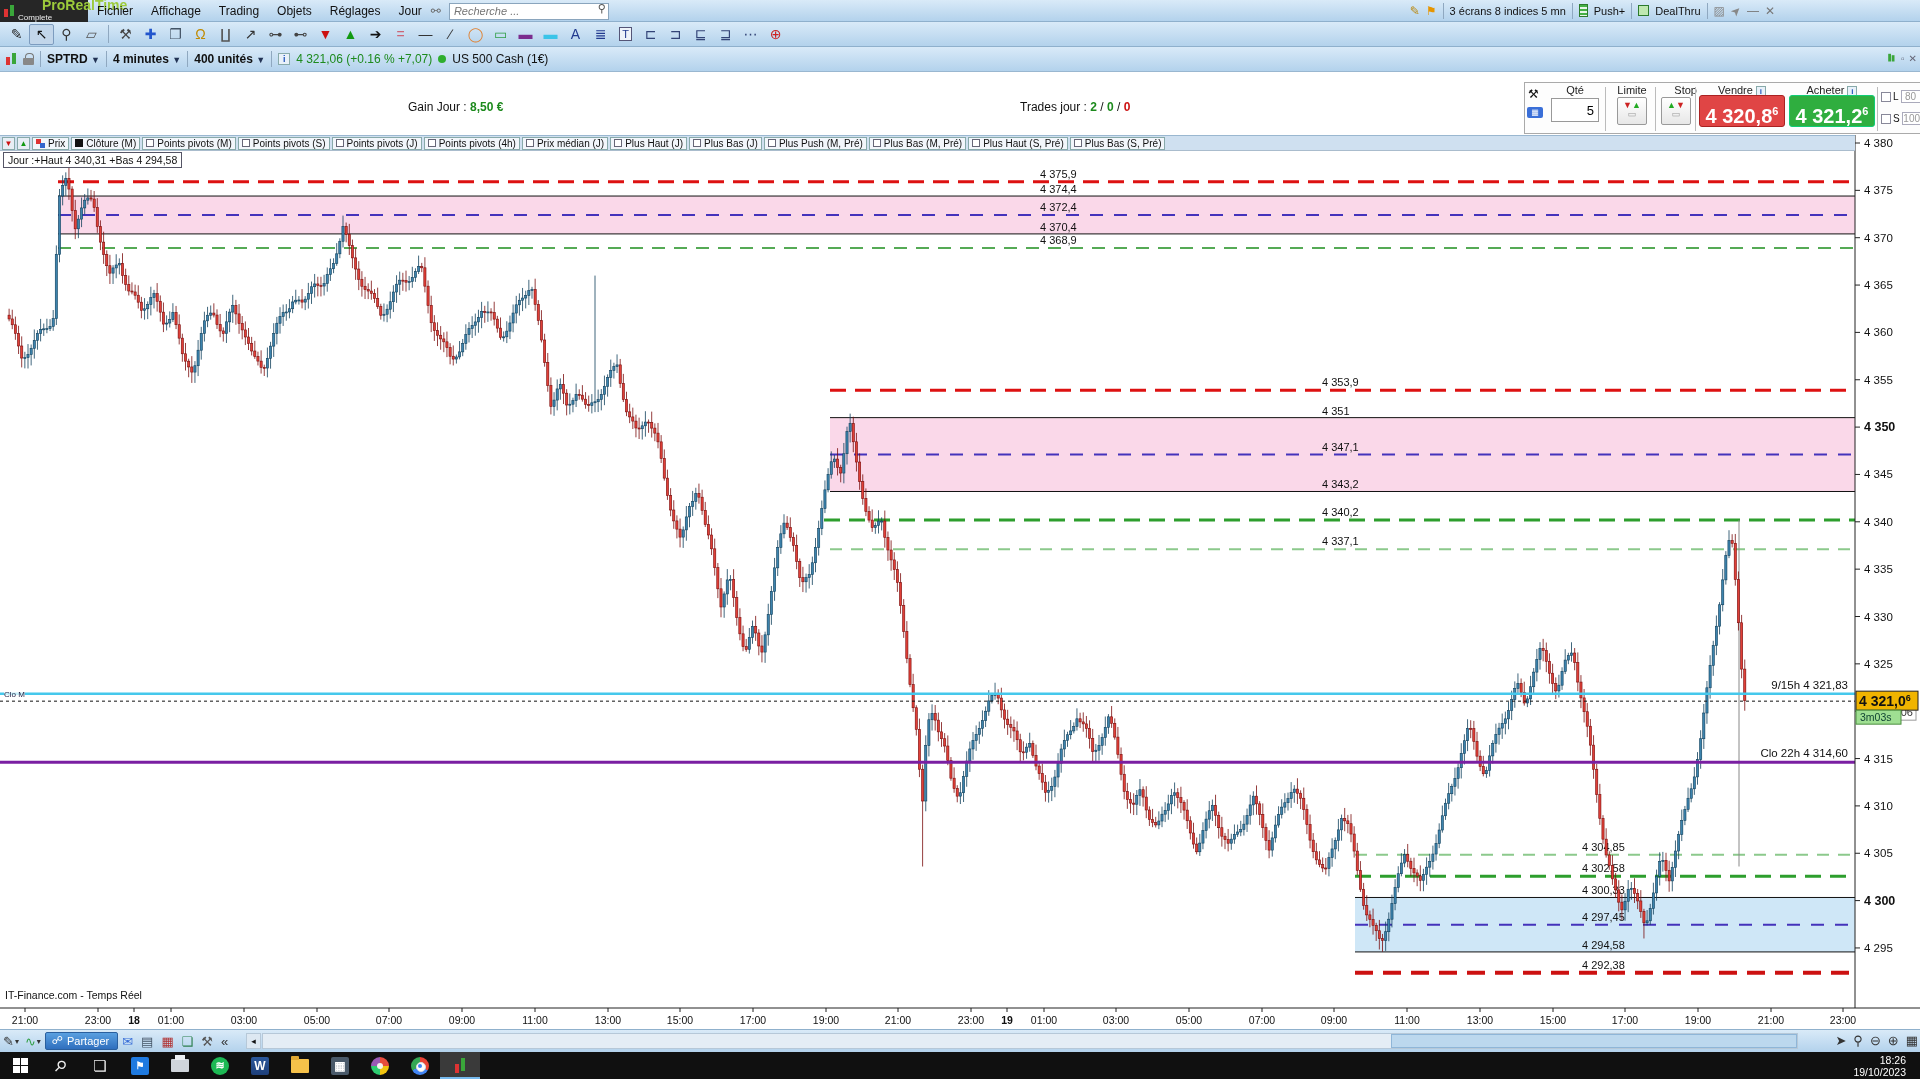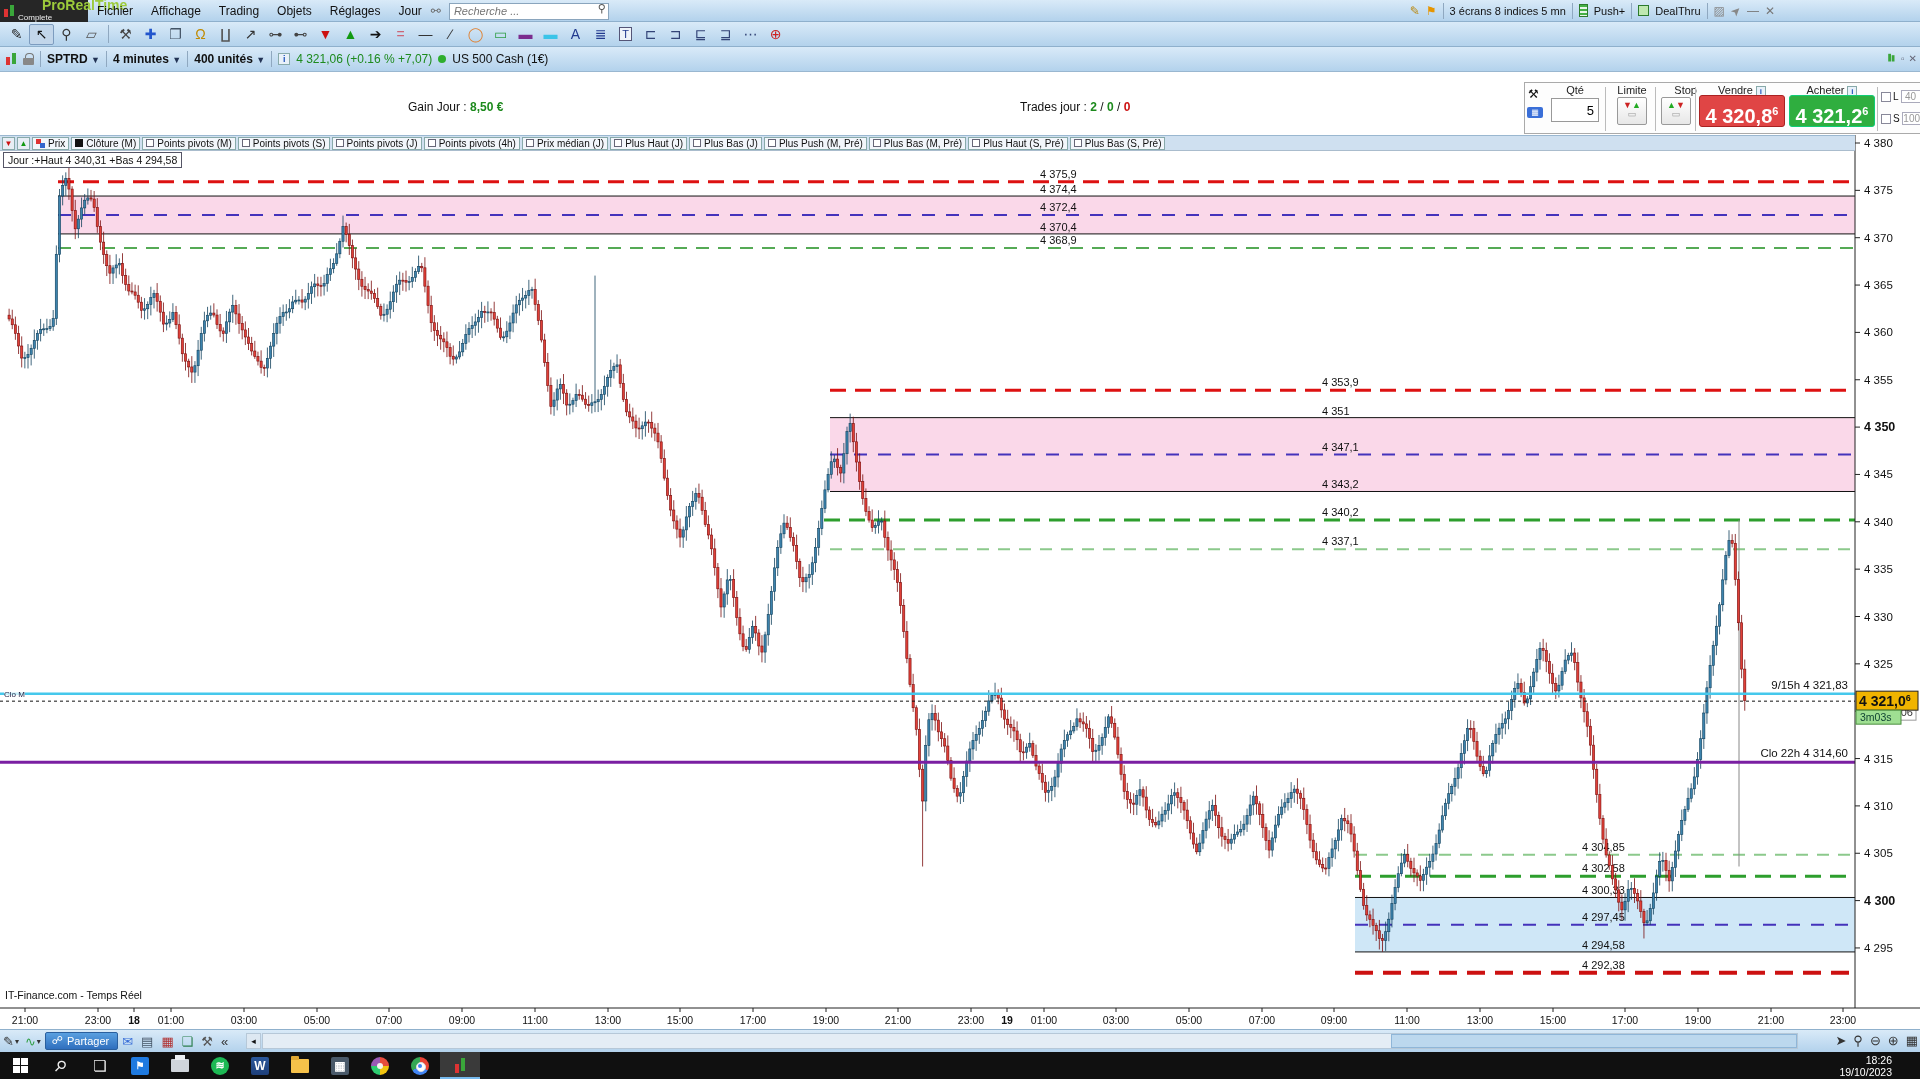--- a/index.html
+++ b/index.html
@@ -100,21 +100,21 @@
   .tk-circle { width:18px; height:18px; border-radius:50%; display:flex; align-items:center; justify-content:center; color:#fff; font-size:11px; font-weight:bold; }
   .tk-folder { position:relative; width:18px; height:14px; background:#f5c14a; border-radius:1px; }
   .tk-folder:before { content:""; position:absolute; left:0; top:-3px; width:8px; height:4px; background:#e0a832; border-radius:1px 1px 0 0; }
   .tk-chrome { width:18px; height:18px; border-radius:50%; background:conic-gradient(#ea4335 0 33%, #4285f4 33% 66%, #34a853 66% 100%); position:relative; }
   .tk-chrome:before { content:""; position:absolute; left:5px; top:5px; width:8px; height:8px; border-radius:50%; background:#fff; border:1px solid #ddd; }
   .tk-chrome:after { content:""; position:absolute; left:7px; top:7px; width:4px; height:4px; border-radius:50%; background:#4285f4; }
   .tk-paint { width:18px; height:18px; border-radius:50%; background:conic-gradient(#e74c3c 0 25%, #f1c40f 25% 50%, #2ecc71 50% 75%, #9b59b6 75% 100%); position:relative; }
   .tk-paint:before { content:""; position:absolute; left:6px; top:6px; width:6px; height:6px; border-radius:50%; background:#f7f3ef; }
   .tk-printer { position:relative; width:18px; height:13px; background:#cfd4da; border-radius:1px; }
   .tk-printer:before { content:""; position:absolute; left:4px; top:-4px; width:10px; height:5px; background:#eceff1; }
-  #tk-clock { margin-left:auto; margin-right:28px; text-align:right; color:#fff; font-size:10.5px; line-height:12px; }
+  #tk-clock { margin-left:auto; margin-right:14px; text-align:right; color:#fff; font-size:10.5px; line-height:12px; }
 </style>
 </head>
 <body>
 
 <div id="titlebar" class="abs bluebar">
   <div id="logo">
     <span class="candles-ico">
         <i class="c-red"></i>
         <i class="c-grn"></i>
       </span>
@@ -301,21 +301,21 @@
   <div class="ord-btn" style="left:136px;"><span style="color:#2a2;">▲</span><span style="color:#c22;">▼</span><br><span style="color:#999;">▭</span></div>
   <span class="tp-sep" style="left:170px;"></span>
   <span class="tp-lbl" style="left:174px; width:86px;"><span>Vendre</span> <span class="info-i" style="width:10px;height:10px;line-height:9px;font-size:8px;">i</span></span>
   <div class="sell-btn"><span>4 320,8</span><span class="sup">6</span></div>
   <span class="tp-lbl" style="left:264px; width:86px;"><span>Acheter</span> <span class="info-i" style="width:10px;height:10px;line-height:9px;font-size:8px;">i</span></span>
   <div class="buy-btn"><span>4 321,2</span><span class="sup">6</span></div>
   <span class="tp-sep" style="left:352px;"></span>
   <span class="ls-row" style="top:7px;">
     <span class="cb"></span>
     <span>L</span>
-    <span class="ls-val">40</span>
+    <span class="ls-val">80</span>
 
   </span>
   <span class="ls-row" style="top:29px;">
     <span class="cb"></span>
     <span>S</span>
     <span class="ls-val">100</span>
 
   </span>
 </div>
 

